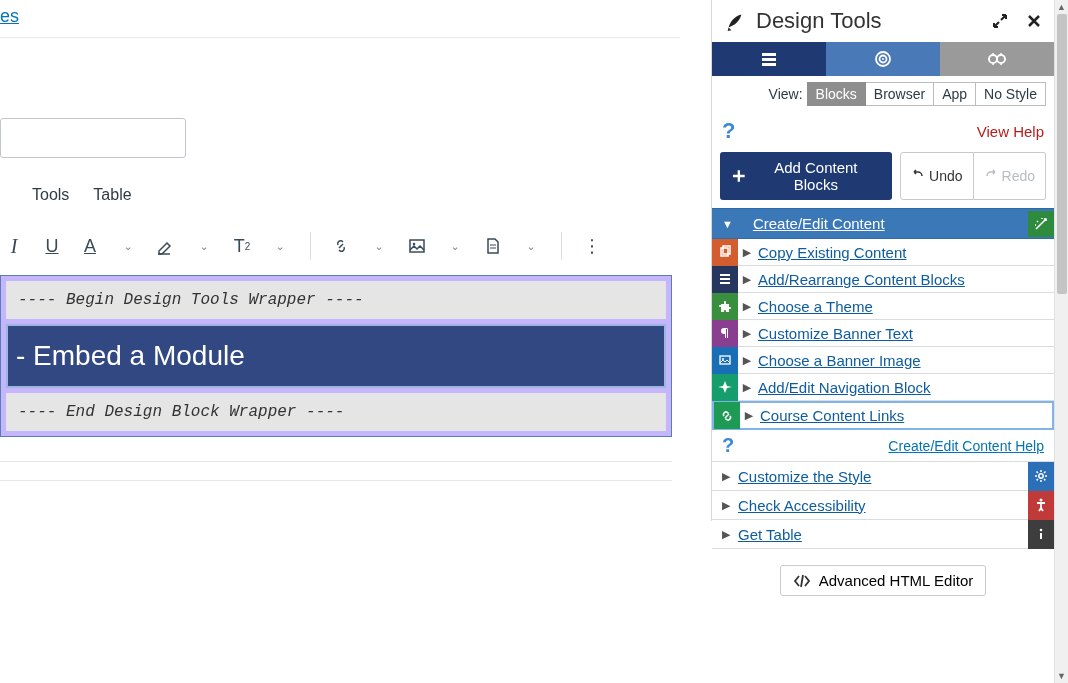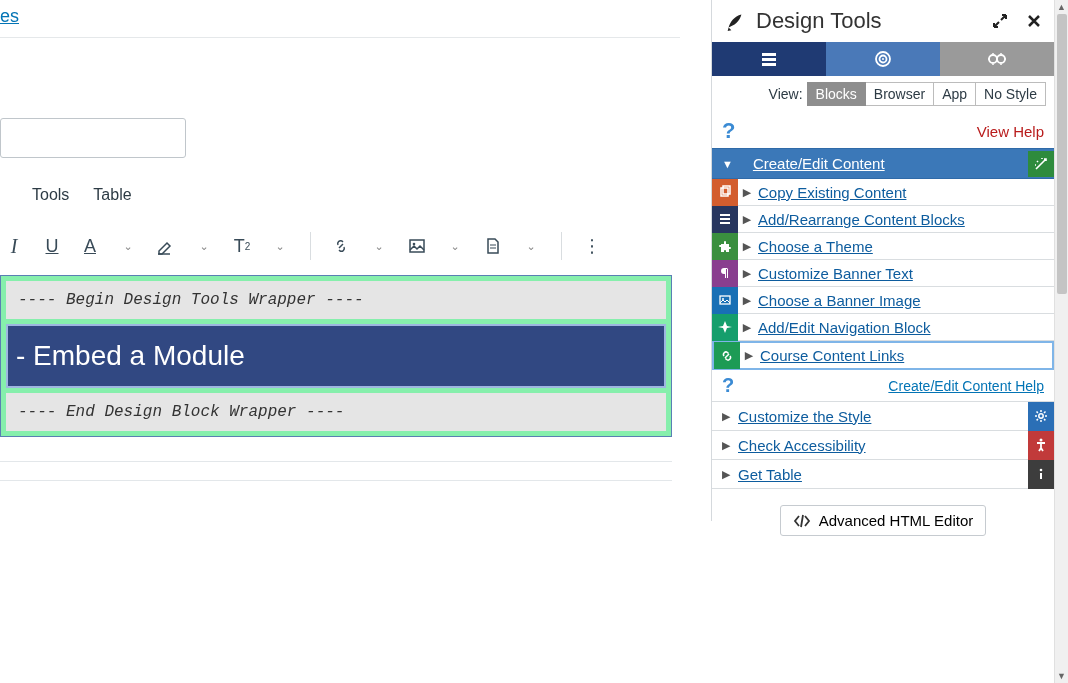--- a/index.html
+++ b/index.html
@@ -59,21 +59,21 @@
   width: 28px; height: 28px;
   display: inline-flex; align-items:center; justify-content:center;
   color:#394b58;
 }
 .divider { width:1px; height:28px; background:#d9dde0; margin:0 6px; }
 
 .content-frame {
   border: 1px solid #5a7fb3;
   width: 672px;
   padding: 5px;
-  background:#86efac;
+  background:#c4b5fd;
 }
 .design-wrapper-comment {
   background:#e5e5e5;
   font-family: "Courier New", monospace;
   font-style: italic;
   color:#333;
   padding: 10px 12px;
   font-size:16px;
 }
 .module-banner {
@@ -395,20 +395,42 @@
     <span class="seg">Browser</span>
     <span class="seg">App</span>
     <span class="seg">No Style</span>
   </div>
 
   <div class="help-row">
     <span class="help-q">?</span>
     <a class="view-help-link">View Help</a>
   </div>
 
+  <div class="action-row">
+    <button class="btn-primary">
+      <svg width="14" height="14" viewBox="0 0 14 14">
+          <path d="M7 1v12M1 7h12" stroke="#fff" stroke-width="2.4"></path>
+        </svg>
+      <span>Add Content Blocks</span>
+    </button>
+    <div class="btn-group">
+      <button class="btn-secondary">
+        <svg width="14" height="14" viewBox="0 0 14 14">
+            <path d="M11 7a4 4 0 00-4-4H3m0 0l2-2M3 3l2 2" fill="none" stroke="#333" stroke-width="1.5"></path>
+          </svg>
+        <span>Undo</span>
+      </button>
+      <button class="btn-secondary disabled">
+        <svg width="14" height="14" viewBox="0 0 14 14">
+            <path d="M3 7a4 4 0 014-4h4m0 0l-2-2M11 3l-2 2" fill="none" stroke="#b7bdc2" stroke-width="1.5"></path>
+          </svg>
+        <span>Redo</span>
+      </button>
+    </div>
+  </div>
 
   <div class="section-header">
     <span class="caret">▼</span>
     <span class="title">Create/Edit Content</span>
     <span class="magic">
       <svg width="16" height="16" viewBox="0 0 16 16">
           <path d="M3 13L13 3m-2 0h2v2M4 5l1 1M9 2l0 1M2 9l1 0" stroke="#fff" stroke-width="1.6" fill="none"></path>
         </svg>
     </span>
   </div>

